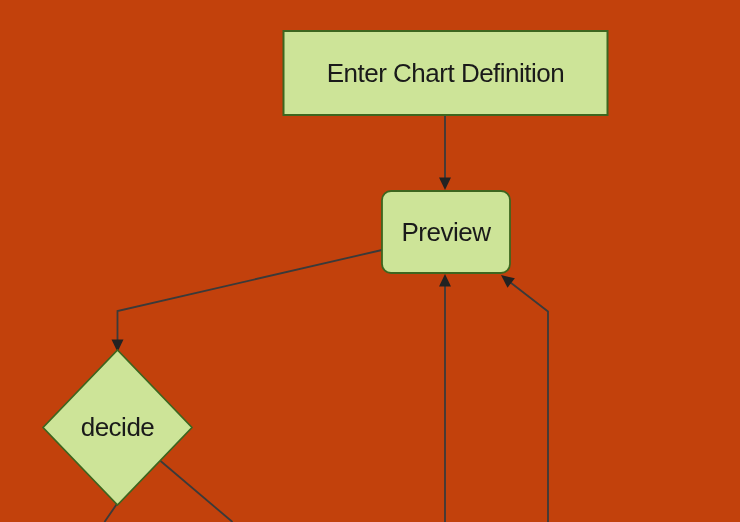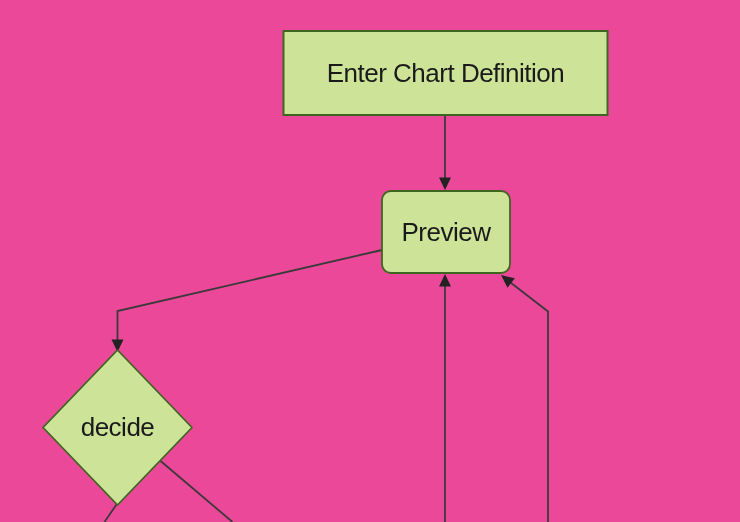--- a/index.html
+++ b/index.html
@@ -4,21 +4,21 @@
 <style>
   html, body {
     margin: 0;
     padding: 0;
     background: #ffffff;
   }
   .canvas {
     position: relative;
     width: 740px;
     height: 522px;
-    background: #ec4899;
+    background: #c2410c;
     overflow: hidden;
   }
   svg { display: block; }
   .edge-line {
     fill: none;
     stroke-width: 1.8px;
   }
   .node-shape {
     stroke-width: 1.8px;
   }

